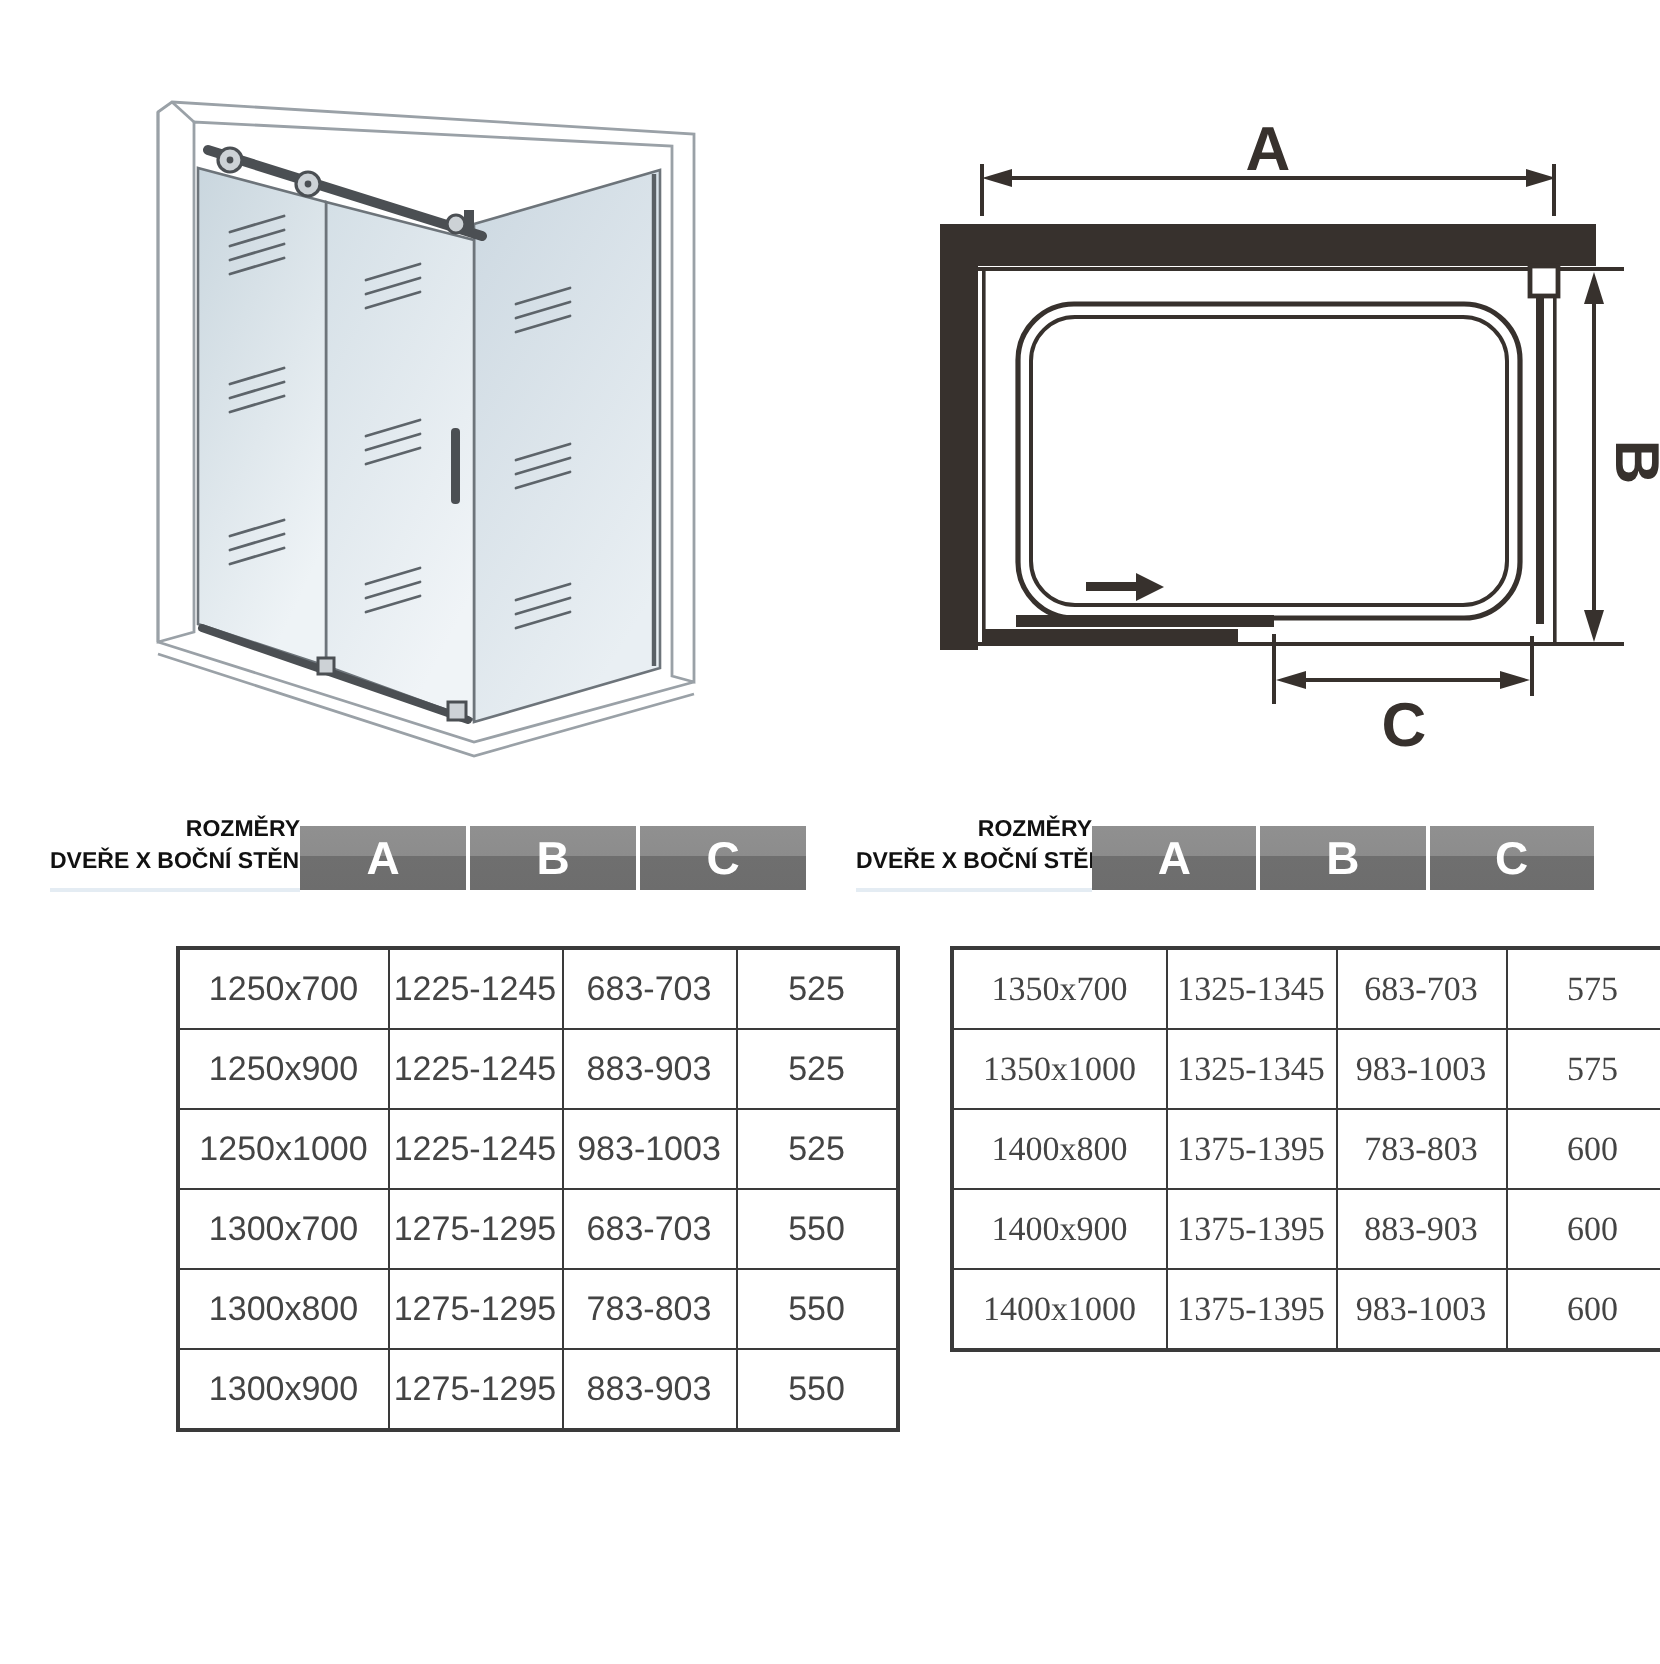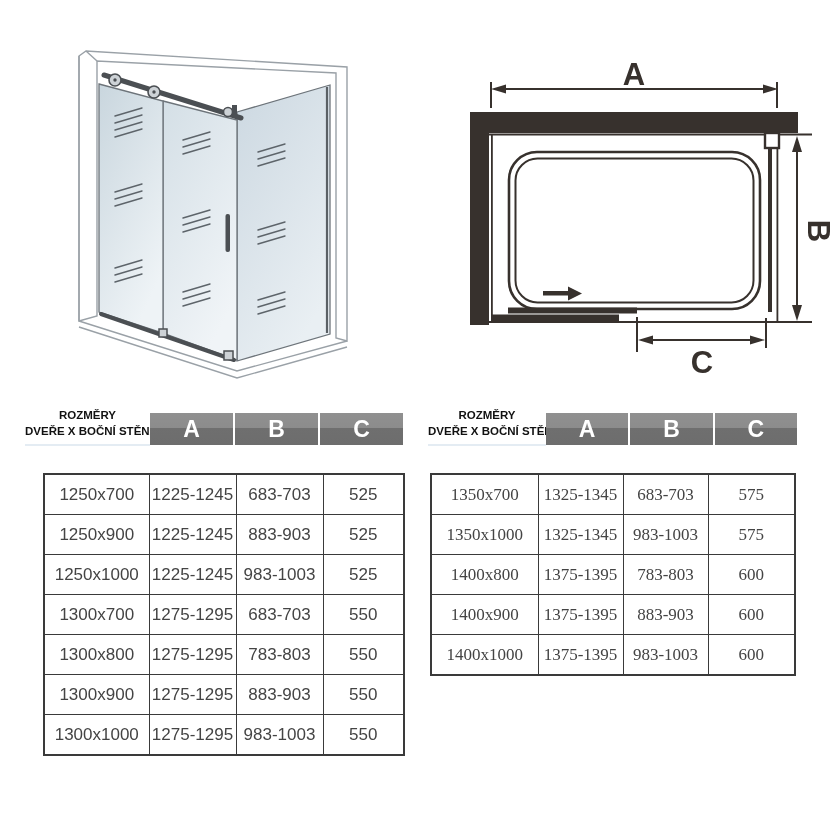--- a/index.html
+++ b/index.html
@@ -6,29 +6,29 @@
   .canvas{position:relative;width:830px;height:832px;background:#ffffff;overflow:hidden;
           font-family:"Liberation Sans",sans-serif;}
   svg{display:block;}
   .iso-svg{position:absolute;left:0;top:0;}
   .plan-svg{position:absolute;left:440px;top:40px;}
 
   
   .rozmery-label{position:absolute;text-align:center;font-weight:bold;color:#111;
                  font-size:11.5px;line-height:16px;letter-spacing:0px;
                  border-bottom:2px solid #e4ecf3;padding-bottom:5px;}
-  .rozmery-label .l1{display:block;}
+  .rozmery-label .l1{display:block;text-align:right;}
   .rozmery-label .l2{display:block;white-space:nowrap;}
   .abc-header{position:absolute;display:flex;height:32px;}
   .abc-cell{flex:1;margin-right:2px;display:flex;align-items:center;justify-content:center;
             color:#ffffff;font-weight:bold;font-size:23px;
             background:linear-gradient(to bottom,#909090 0%,#8c8c8c 47%,#6f6f6f 47%,#6d6d6d 100%);}
   .abc-cell:last-child{margin-right:0;}
   table.dims{position:absolute;border-collapse:collapse;table-layout:fixed;
-             border:2px solid #3a3a3a;}
+             border:2px solid #3a3a3a;margin-left:45px;}
   table.dims td{border:1.2px solid #3a3a3a;height:39px;text-align:center;vertical-align:middle;
                 font-size:17px;color:#444;padding:0;}
 </style>
 </head>
 <body>
 
 <div class="canvas">
 
   <svg class="iso-svg" width="415" height="400" viewBox="0 0 415 400">
     <defs>
@@ -192,26 +192,20 @@
           <td>1275-1295</td>
           <td>783-803</td>
           <td>550</td>
         </tr>
         <tr>
           <td>1300x900</td>
           <td>1275-1295</td>
           <td>883-903</td>
           <td>550</td>
         </tr>
-        <tr>
-          <td>1300x1000</td>
-          <td>1275-1295</td>
-          <td>983-1003</td>
-          <td>550</td>
-        </tr>
       </tbody>
   </table>
 
   <div class="rozmery-label" style="left:428px;top:407px;width:118px;">
     <span class="l1">ROZMĚRY</span>
     <span class="l2">DVEŘE X BOČNÍ STĚNA</span>
   </div>
   <div class="abc-header" style="left:546px;top:413px;width:251px;">
     <div class="abc-cell">A</div>
     <div class="abc-cell">B</div>

